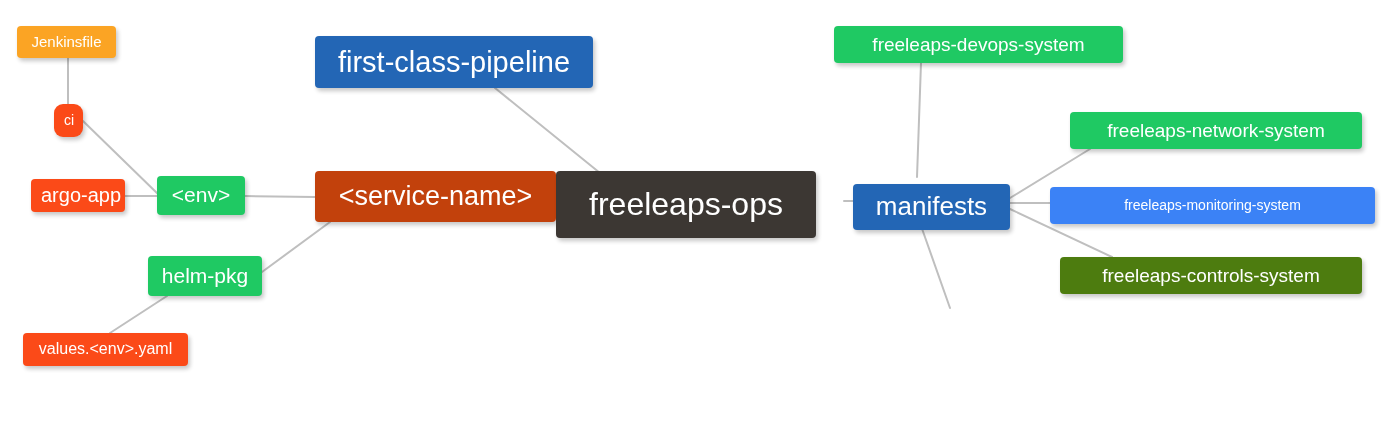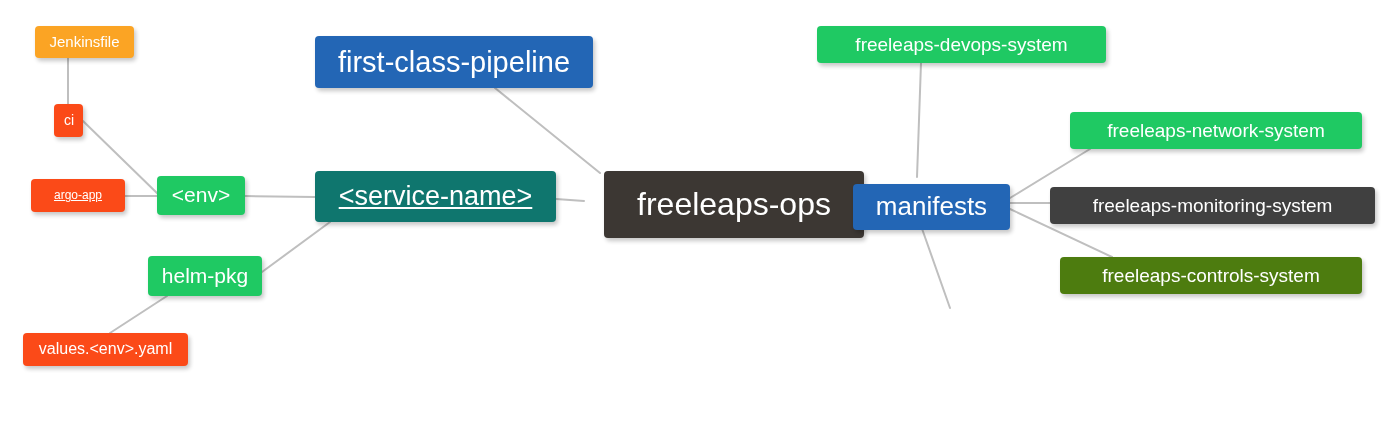--- a/index.html
+++ b/index.html
@@ -62,55 +62,55 @@
       <polyline points="167,296 110,333" fill="none" stroke="#bfbfbf" stroke-width="2" stroke-linecap="round"></polyline>
       <polyline points="495,88 600,173" fill="none" stroke="#bfbfbf" stroke-width="2" stroke-linecap="round"></polyline>
       <polyline points="556,199 584,201" fill="none" stroke="#bfbfbf" stroke-width="2" stroke-linecap="round"></polyline>
       <polyline points="844,201 853,201" fill="none" stroke="#bfbfbf" stroke-width="2" stroke-linecap="round"></polyline>
       <polyline points="917,177 921,63" fill="none" stroke="#bfbfbf" stroke-width="2" stroke-linecap="round"></polyline>
       <polyline points="1010,198 1090,149" fill="none" stroke="#bfbfbf" stroke-width="2" stroke-linecap="round"></polyline>
       <polyline points="1010,203 1050,203" fill="none" stroke="#bfbfbf" stroke-width="2" stroke-linecap="round"></polyline>
       <polyline points="1010,209 1112,257" fill="none" stroke="#bfbfbf" stroke-width="2" stroke-linecap="round"></polyline>
       <polyline points="920,223 950,308" fill="none" stroke="#bfbfbf" stroke-width="2" stroke-linecap="round"></polyline>
     </svg>
-<div class="node" style="left: 35px; top: 26px; width: 99px; height: 32px; background: rgb(251, 164, 36); font-size: 15px;">
+<div class="node" style="left: 17px; top: 26px; width: 99px; height: 32px; background: rgb(251, 164, 36); font-size: 15px;">
       <span class="node-label">Jenkinsfile</span>
     </div>
-    <div class="node" style="left: 54px; top: 104px; width: 29px; height: 33px; background: rgb(251, 74, 24); font-size: 14px;">
+    <div class="node" style="left: 54px; top: 104px; width: 29px; height: 33px; background: rgb(251, 74, 24); font-size: 14px; border-radius: 9px;">
       <span class="node-label">ci</span>
     </div>
-    <div class="node" style="left: 31px; top: 179px; width: 94px; height: 33px; background: rgb(251, 74, 24); font-size: 12px; text-decoration: underline;">
+    <div class="node" style="left: 31px; top: 179px; width: 94px; height: 33px; background: rgb(251, 74, 24); font-size: 20px;">
       <span class="node-label">argo-app</span>
     </div>
     <div class="node" style="left: 148px; top: 256px; width: 114px; height: 40px; background: rgb(31, 201, 99); font-size: 21px;">
       <span class="node-label">helm-pkg</span>
     </div>
     <div class="node" style="left: 157px; top: 176px; width: 88px; height: 39px; background: rgb(31, 201, 99); font-size: 21px;">
       <span class="node-label">&lt;env&gt;</span>
     </div>
     <div class="node" style="left: 11px; top: 333px; width: 165px; height: 33px; background: rgb(251, 74, 24); font-size: 16px; margin-left: 12px;">
       <span class="node-label">values.&lt;env&gt;.yaml</span>
     </div>
     <div class="node" style="left: 315px; top: 36px; width: 278px; height: 52px; background: rgb(35, 102, 181); font-size: 29px;">
       <span class="node-label">first-class-pipeline</span>
     </div>
-    <div class="node" style="left: 315px; top: 171px; width: 241px; height: 51px; background: #0f766e; font-size: 27px; text-decoration: underline;">
+    <div class="node" style="left: 315px; top: 171px; width: 241px; height: 51px; background: #c2410c; font-size: 27px;">
       <span class="node-label">&lt;service-name&gt;</span>
     </div>
-    <div class="node" style="left: 604px; top: 171px; width: 260px; height: 67px; background: rgb(60, 55, 51); font-size: 32px;">
+    <div class="node" style="left: 556px; top: 171px; width: 260px; height: 67px; background: rgb(60, 55, 51); font-size: 32px;">
       <span class="node-label">freeleaps-ops</span>
     </div>
     <div class="node" style="left: 853px; top: 184px; width: 157px; height: 46px; background: rgb(35, 102, 181); font-size: 26px;">
       <span class="node-label">manifests</span>
     </div>
-    <div class="node" style="left: 817px; top: 26px; width: 289px; height: 37px; background: rgb(31, 201, 99); font-size: 19px;">
+    <div class="node" style="left: 834px; top: 26px; width: 289px; height: 37px; background: rgb(31, 201, 99); font-size: 19px;">
       <span class="node-label">freeleaps-devops-system</span>
     </div>
     <div class="node" style="left: 1056px; top: 112px; width: 292px; height: 37px; background: rgb(31, 201, 99); font-size: 19px; margin-left: 14px;">
       <span class="node-label">freeleaps-network-system</span>
     </div>
-    <div class="node" style="left: 1050px; top: 187px; width: 325px; height: 37px; background: #404040; font-size: 19px;">
+    <div class="node" style="left: 1050px; top: 187px; width: 325px; height: 37px; background: #3b82f6; font-size: 14px;">
       <span class="node-label">freeleaps-monitoring-system</span>
     </div>
     <div class="node" style="left: 1060px; top: 257px; width: 302px; height: 37px; background: #4d7c0f; font-size: 19px;">
       <span class="node-label">freeleaps-controls-system</span>
     </div>
   </div>
 
 </body></html>

